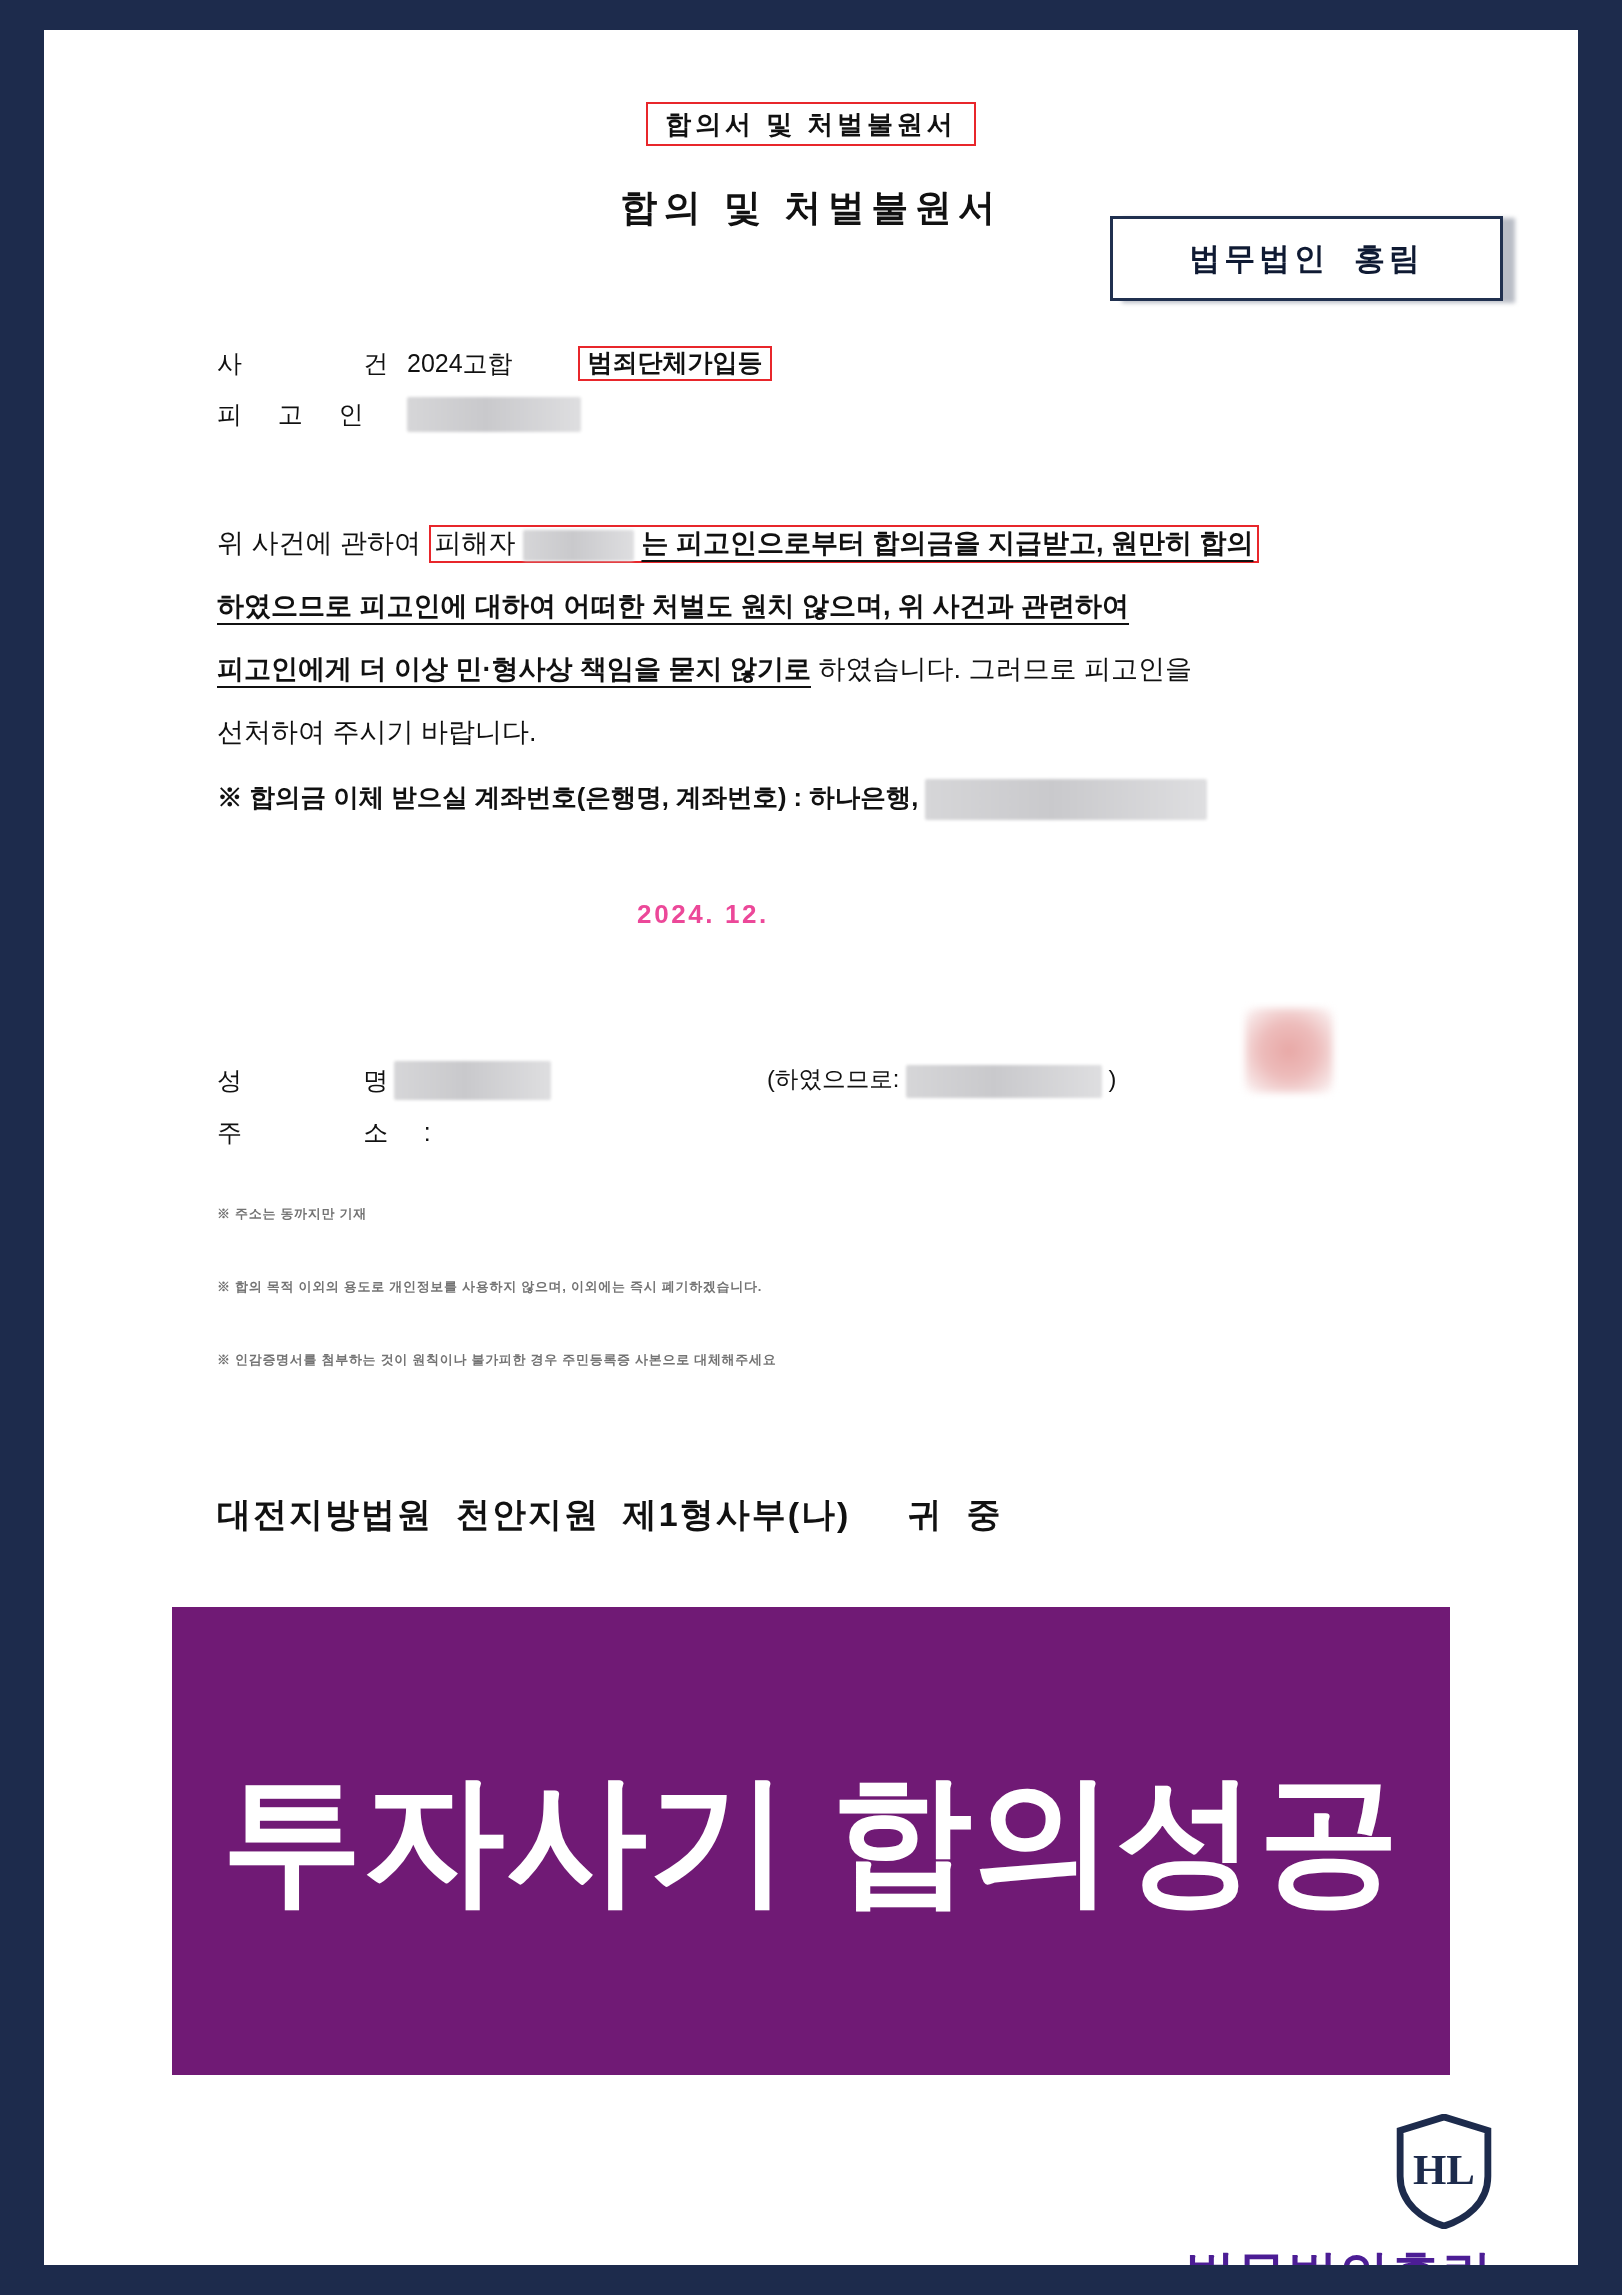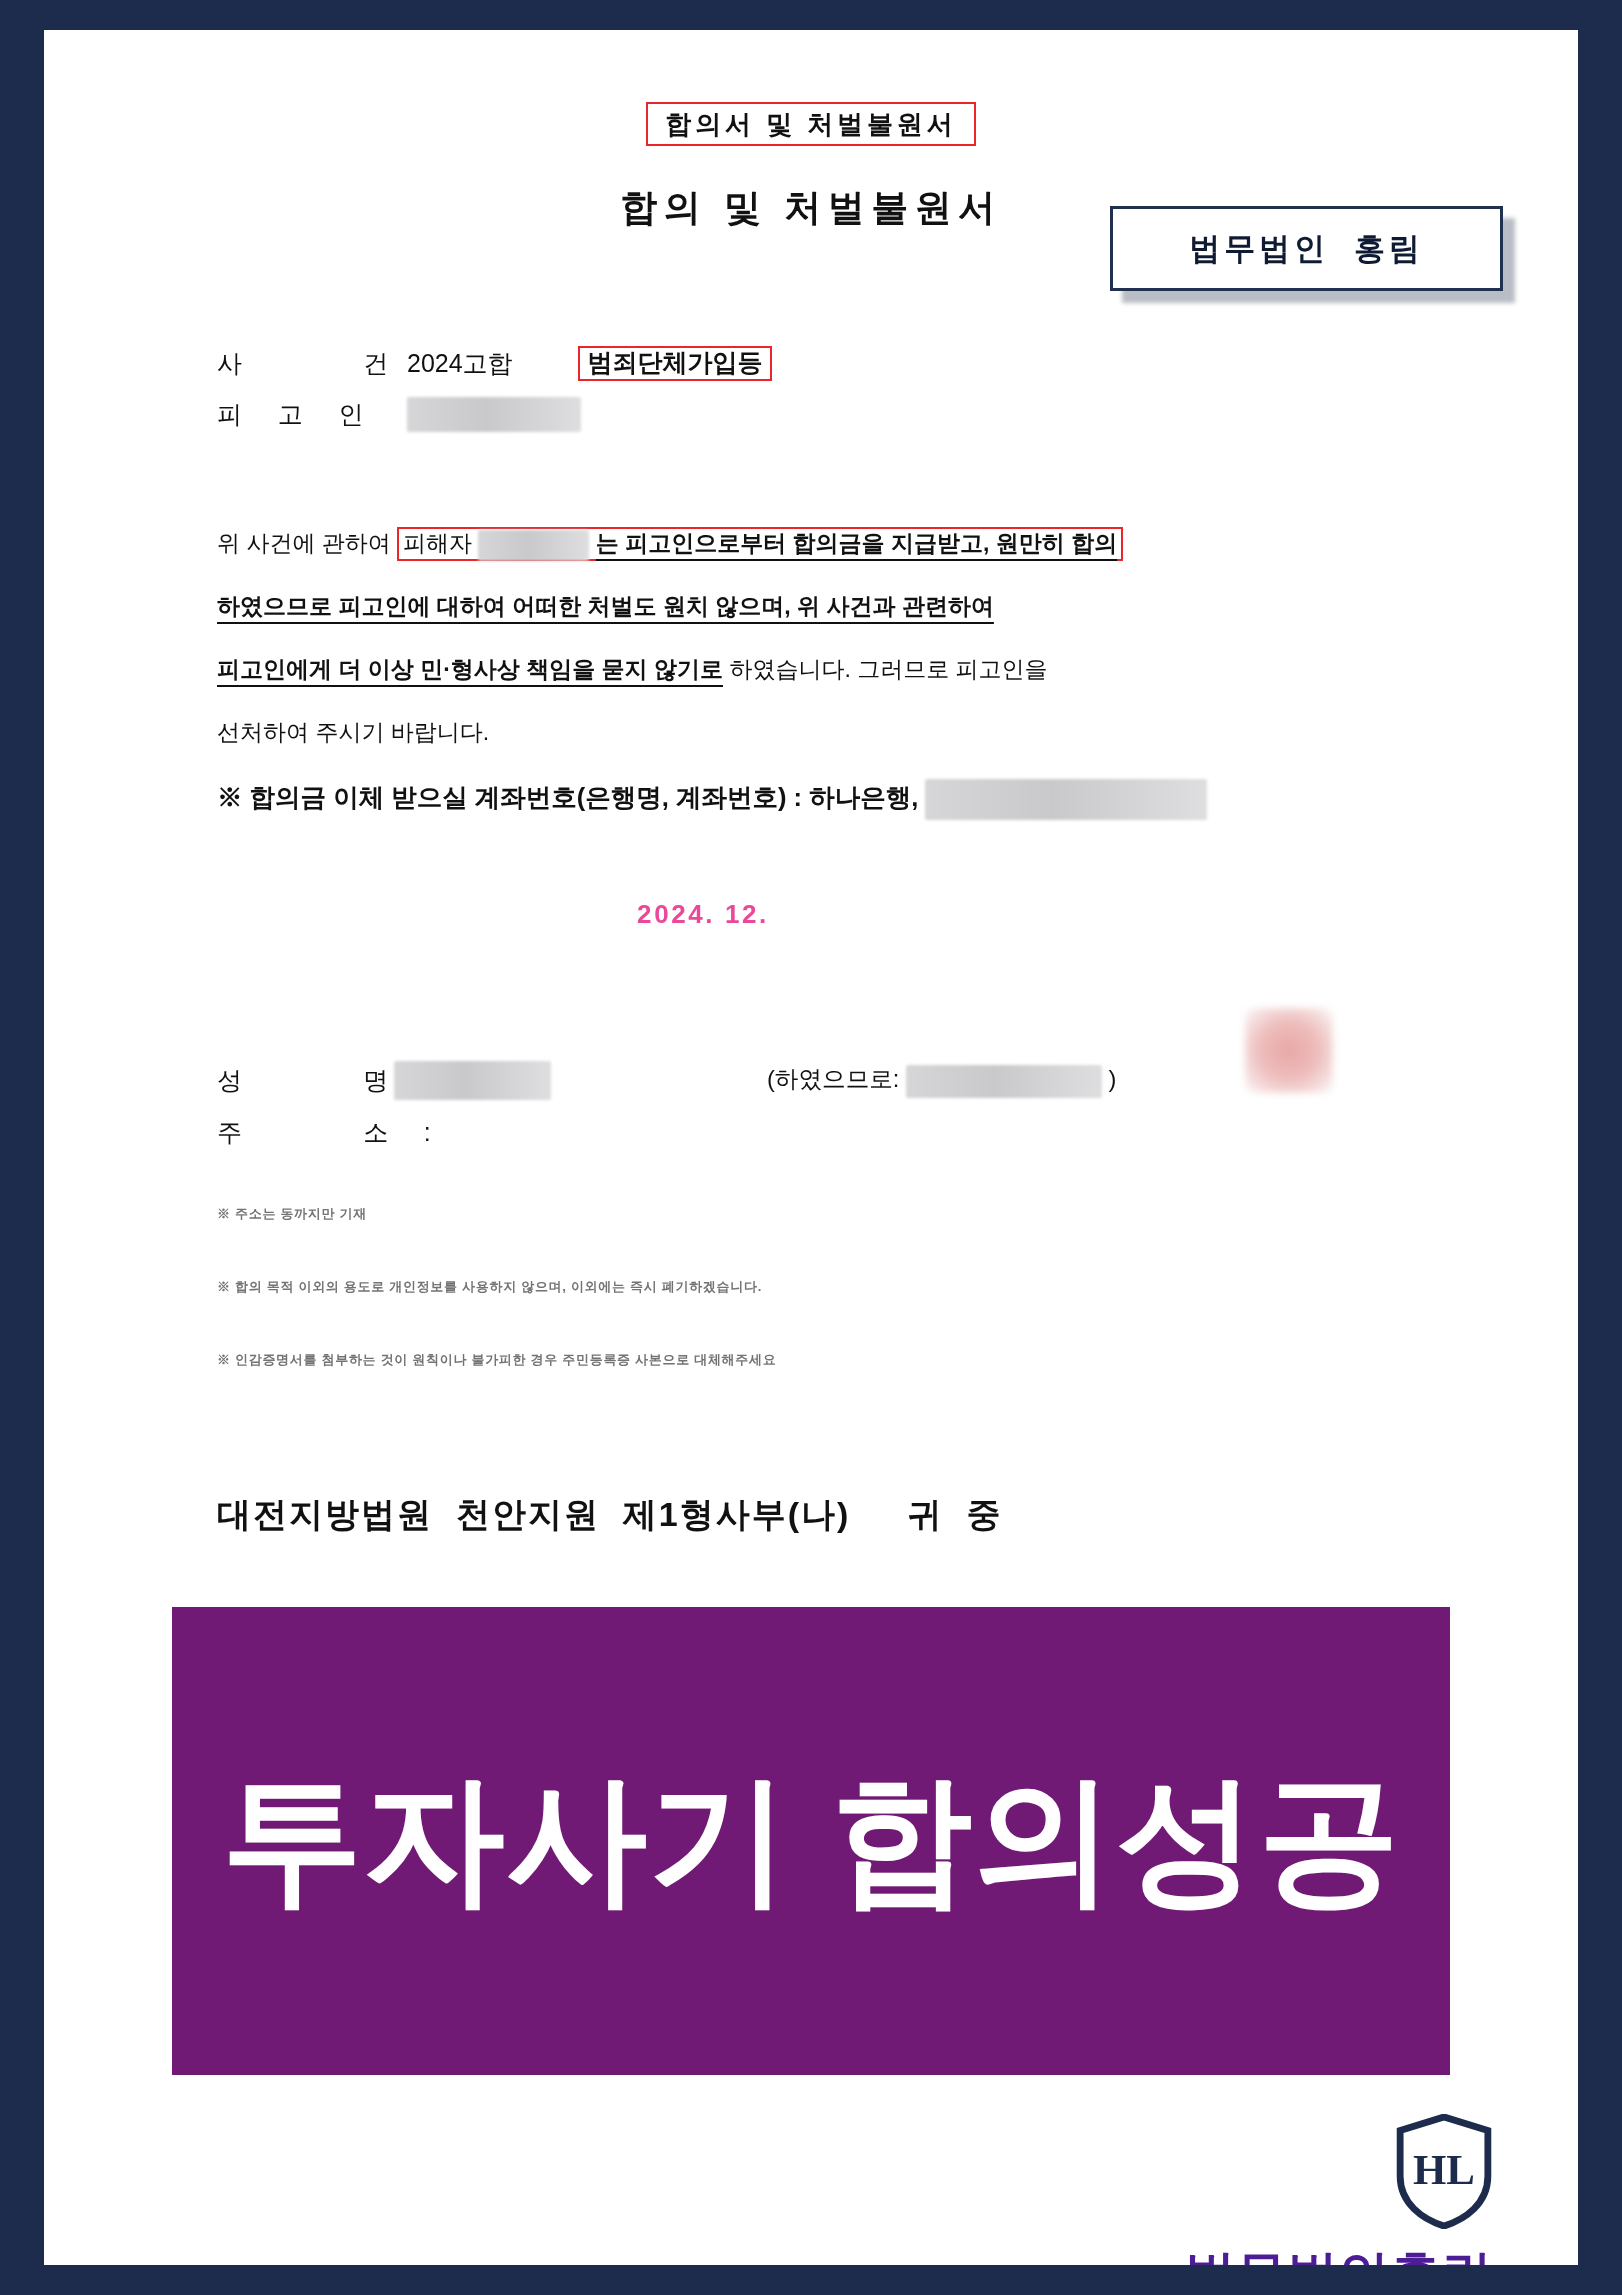--- a/index.html
+++ b/index.html
@@ -71,21 +71,21 @@
     left: 11.8px;
     top: 11.8px;
     width: 393px;
     height: 85px;
     background: #b9bdc6;
     filter: blur(2px);
   }
   .firm-stamp .box {
     position: absolute;
     left: 0;
-    top: 0;
+    top: 10px;
     width: 393px;
     height: 85px;
     background: #ffffff;
     border: 3.9px solid #20304f;
     display: flex;
     align-items: center;
     justify-content: center;
     box-sizing: border-box;
   }
   .firm-stamp .txt {
@@ -137,21 +137,21 @@
   }
   .redact-defendant { width: 174px; height: 35px; }
 
   
   .body-block {
     margin-top: 72px;
     padding-left: 88px;
     padding-right: 39px;
   }
   .body-line {
-    font-size: 23px;
+    font-size: 27px;
     line-height: 63px;
     color: #111;
     white-space: nowrap;
   }
   .b-plain { font-weight: 500; }
   .b-bold  { font-weight: 800; text-decoration: underline; text-underline-offset: 7.9px; text-decoration-thickness: 2px; }
   .hl-box {
     border: 2.6px solid #e8262b;
     padding: 1.3px 3.9px 2.6px 3.9px;
   }

